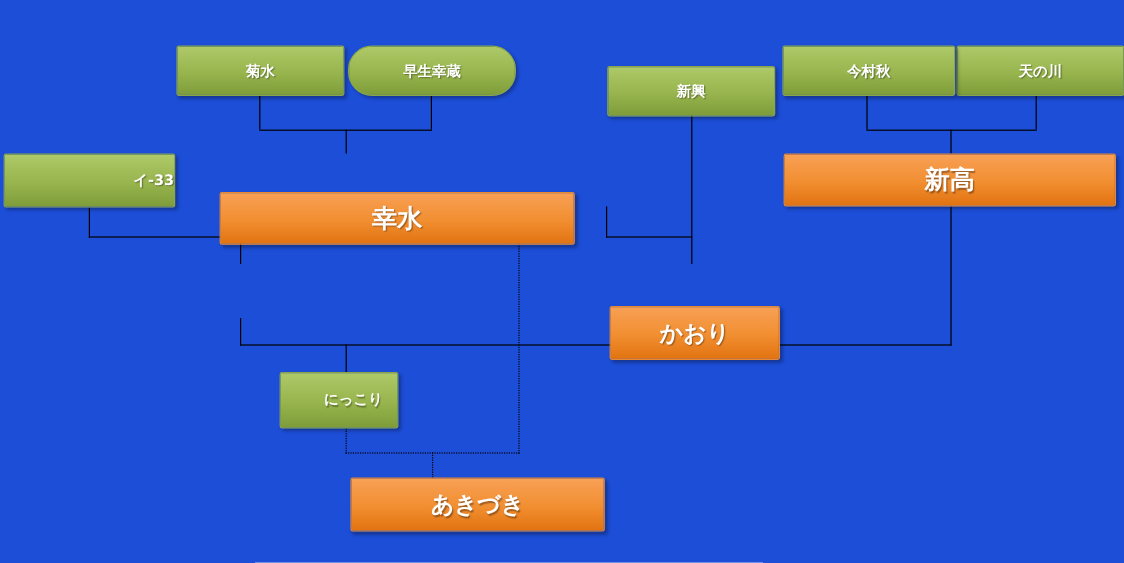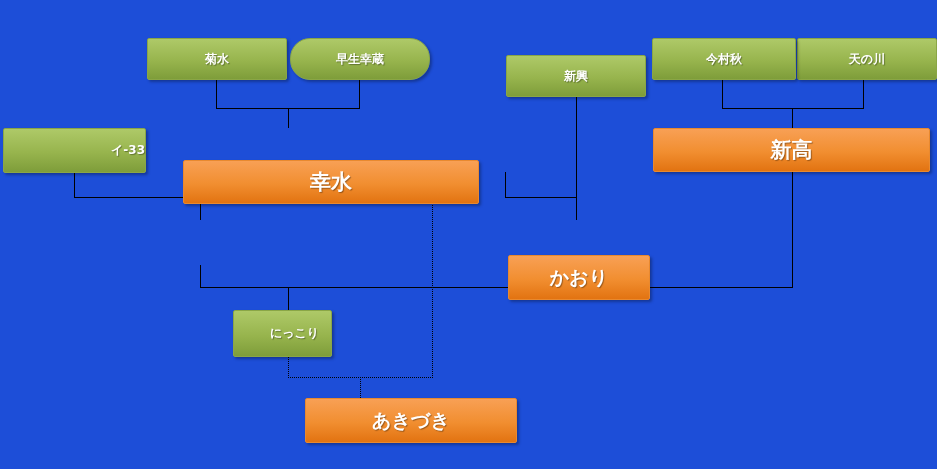--- a/index.html
+++ b/index.html
@@ -32,21 +32,21 @@
   #n-wasekozo  {left:290px;top:38px; width:140px;height:42px;border-radius:20px;}
   #n-shinko    {left:506px;top:38px; width:140px;height:42px;margin-top:17px;}
   #n-imamuraaki{left:652px;top:38px; width:144px;height:42px;}
   #n-amanogawa {left:797px;top:38px; width:140px;height:42px;}
   #n-i33       {left:3px;  top:128px;width:143px;height:45px;justify-content:flex-end;}
   #n-kosui     {left:183px;top:128px;width:296px;height:44px;margin-top:32px;}
   #n-niitaka   {left:653px;top:128px;width:277px;height:44px;}
   #n-hosui     {left:147px;top:220px;width:106px;height:45px;}
   #n-kaori     {left:508px;top:220px;width:142px;height:45px;margin-top:35px;}
   #n-nikkori   {left:233px;top:310px;width:99px; height:47px;padding-left:24px;}
-  #n-akizuki   {left:305px;top:398px;width:212px;height:45px;}
+  #n-akizuki   {left:292px;top:398px;width:212px;height:45px;}
 
   
   .seg{position:absolute;}
   .v{width:0;border-left:1.5px solid #000000;}
   .h{height:0;border-top:1.5px solid #000000;}
   .v.dot{border-left-style:dotted;}
   .h.dot{border-top-style:dotted;}
 
   
   .sA1{left:216px;top:80px;height:28px;}

